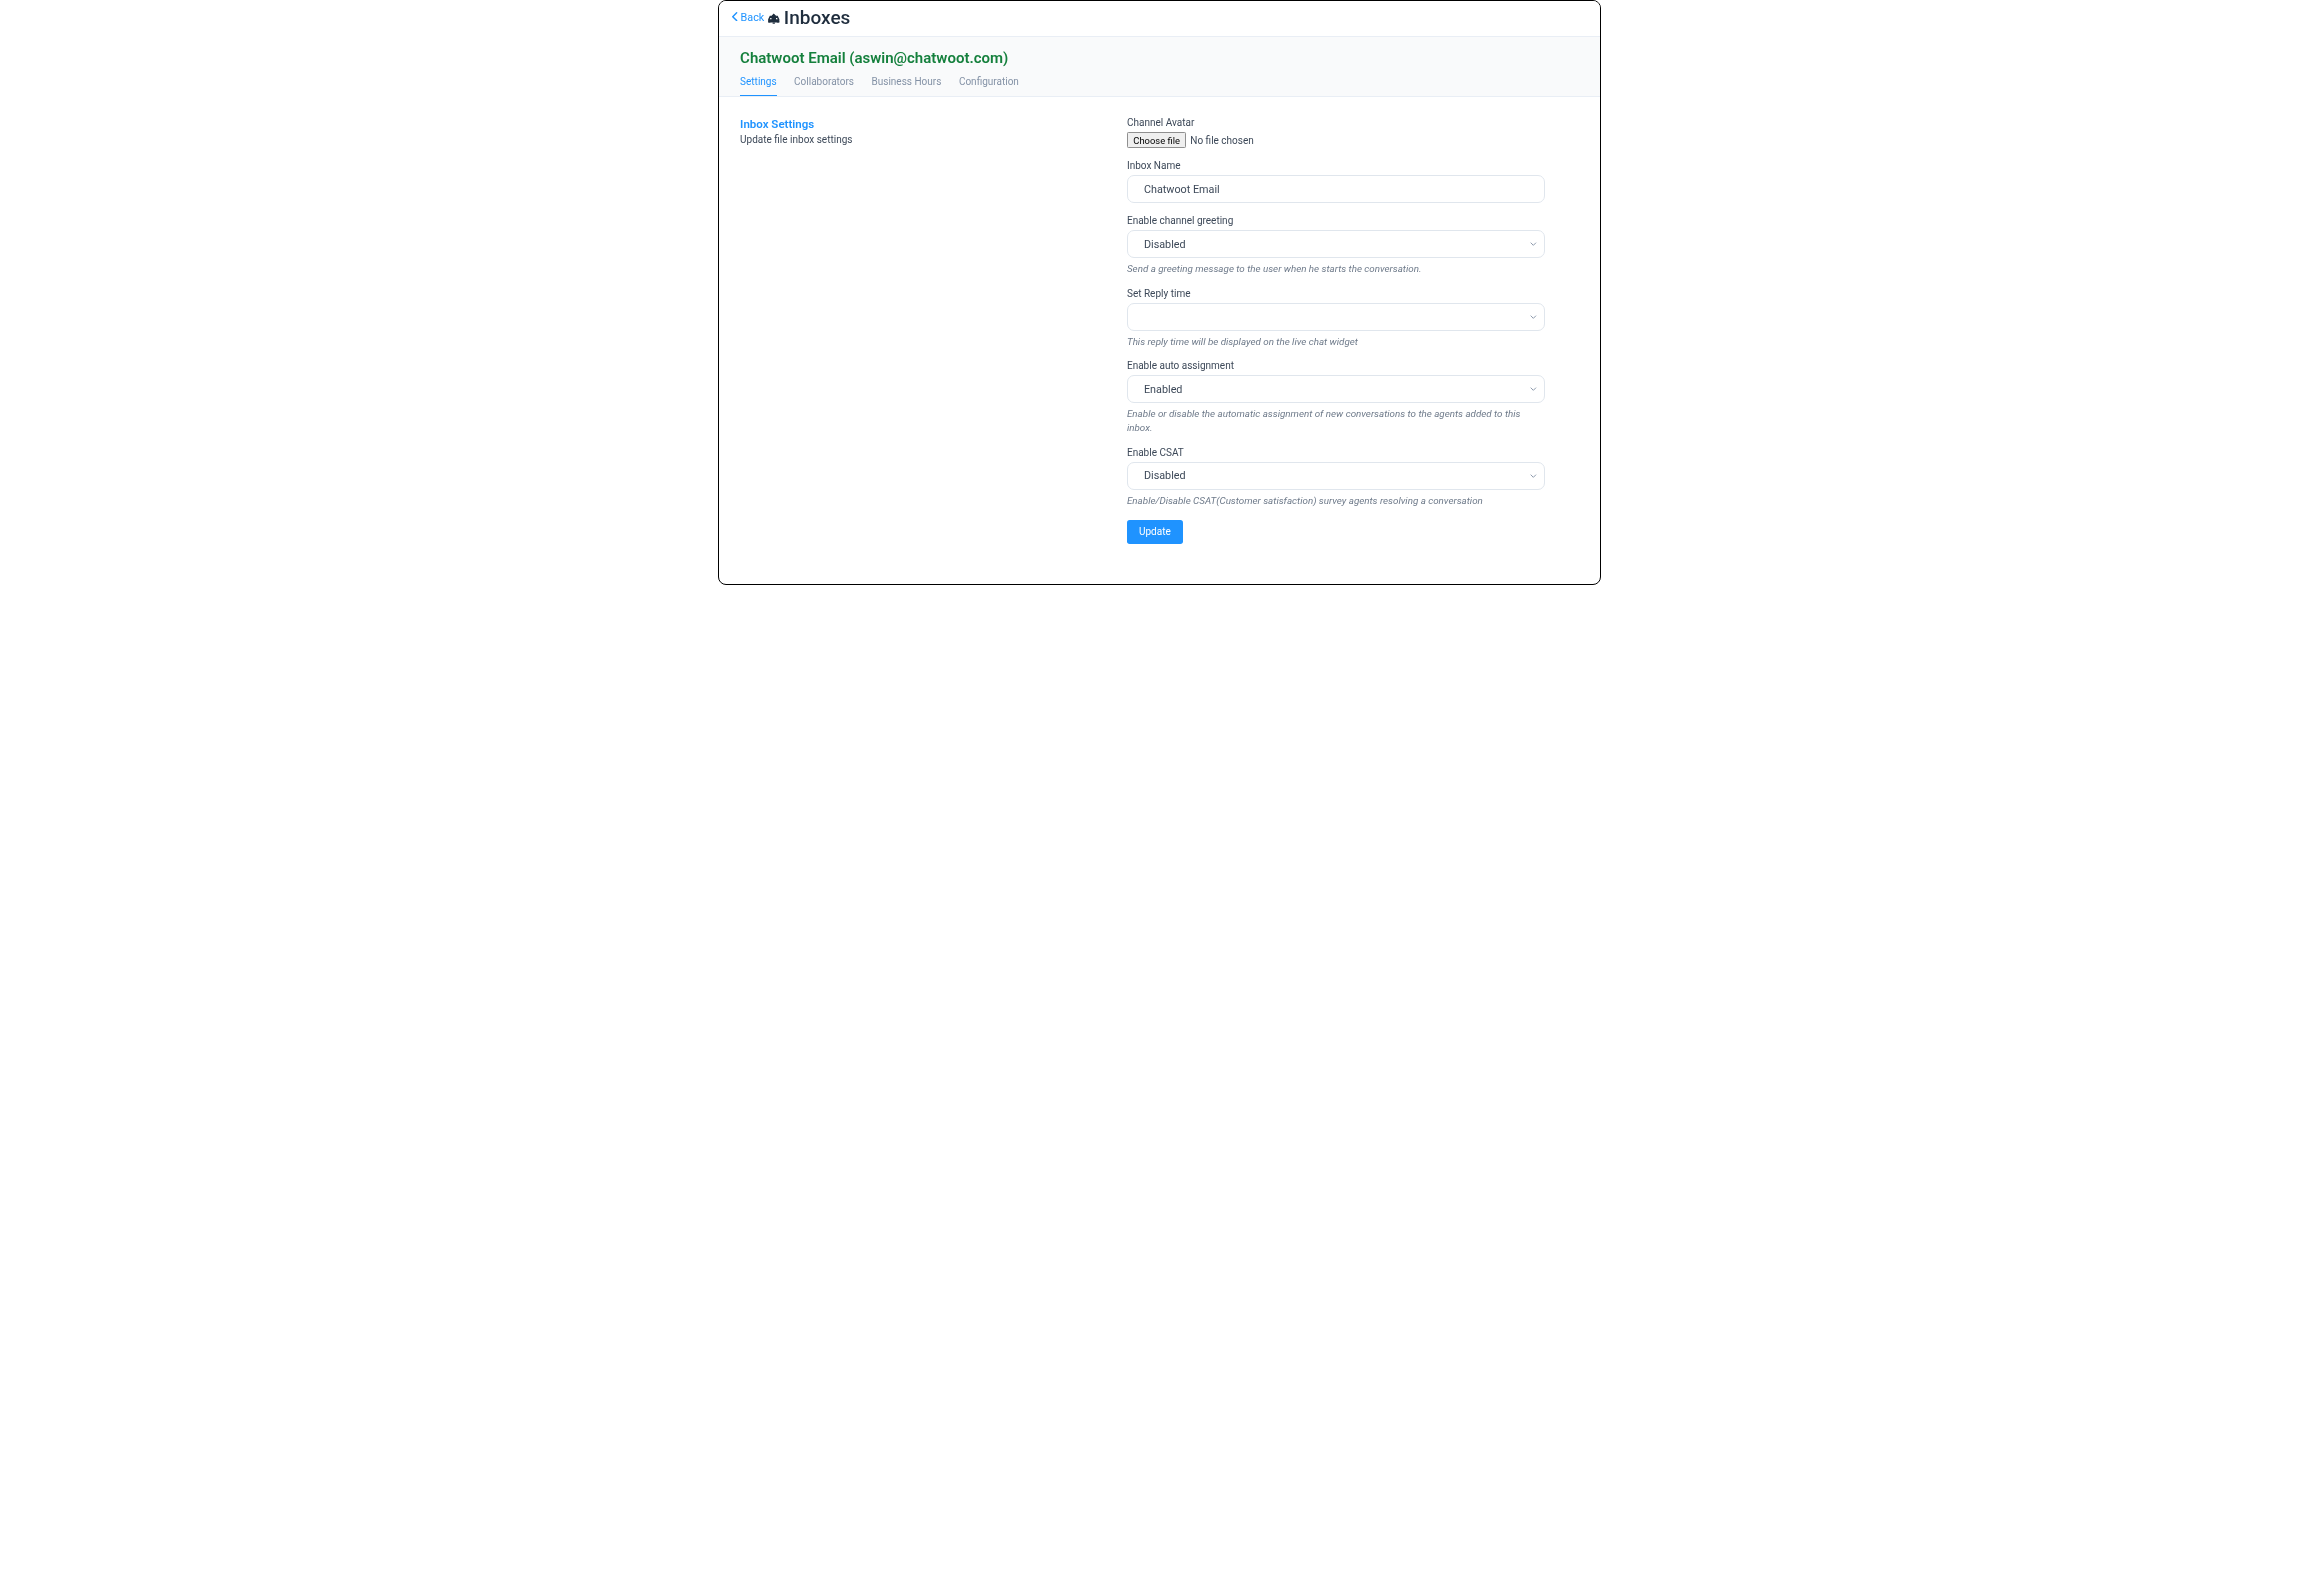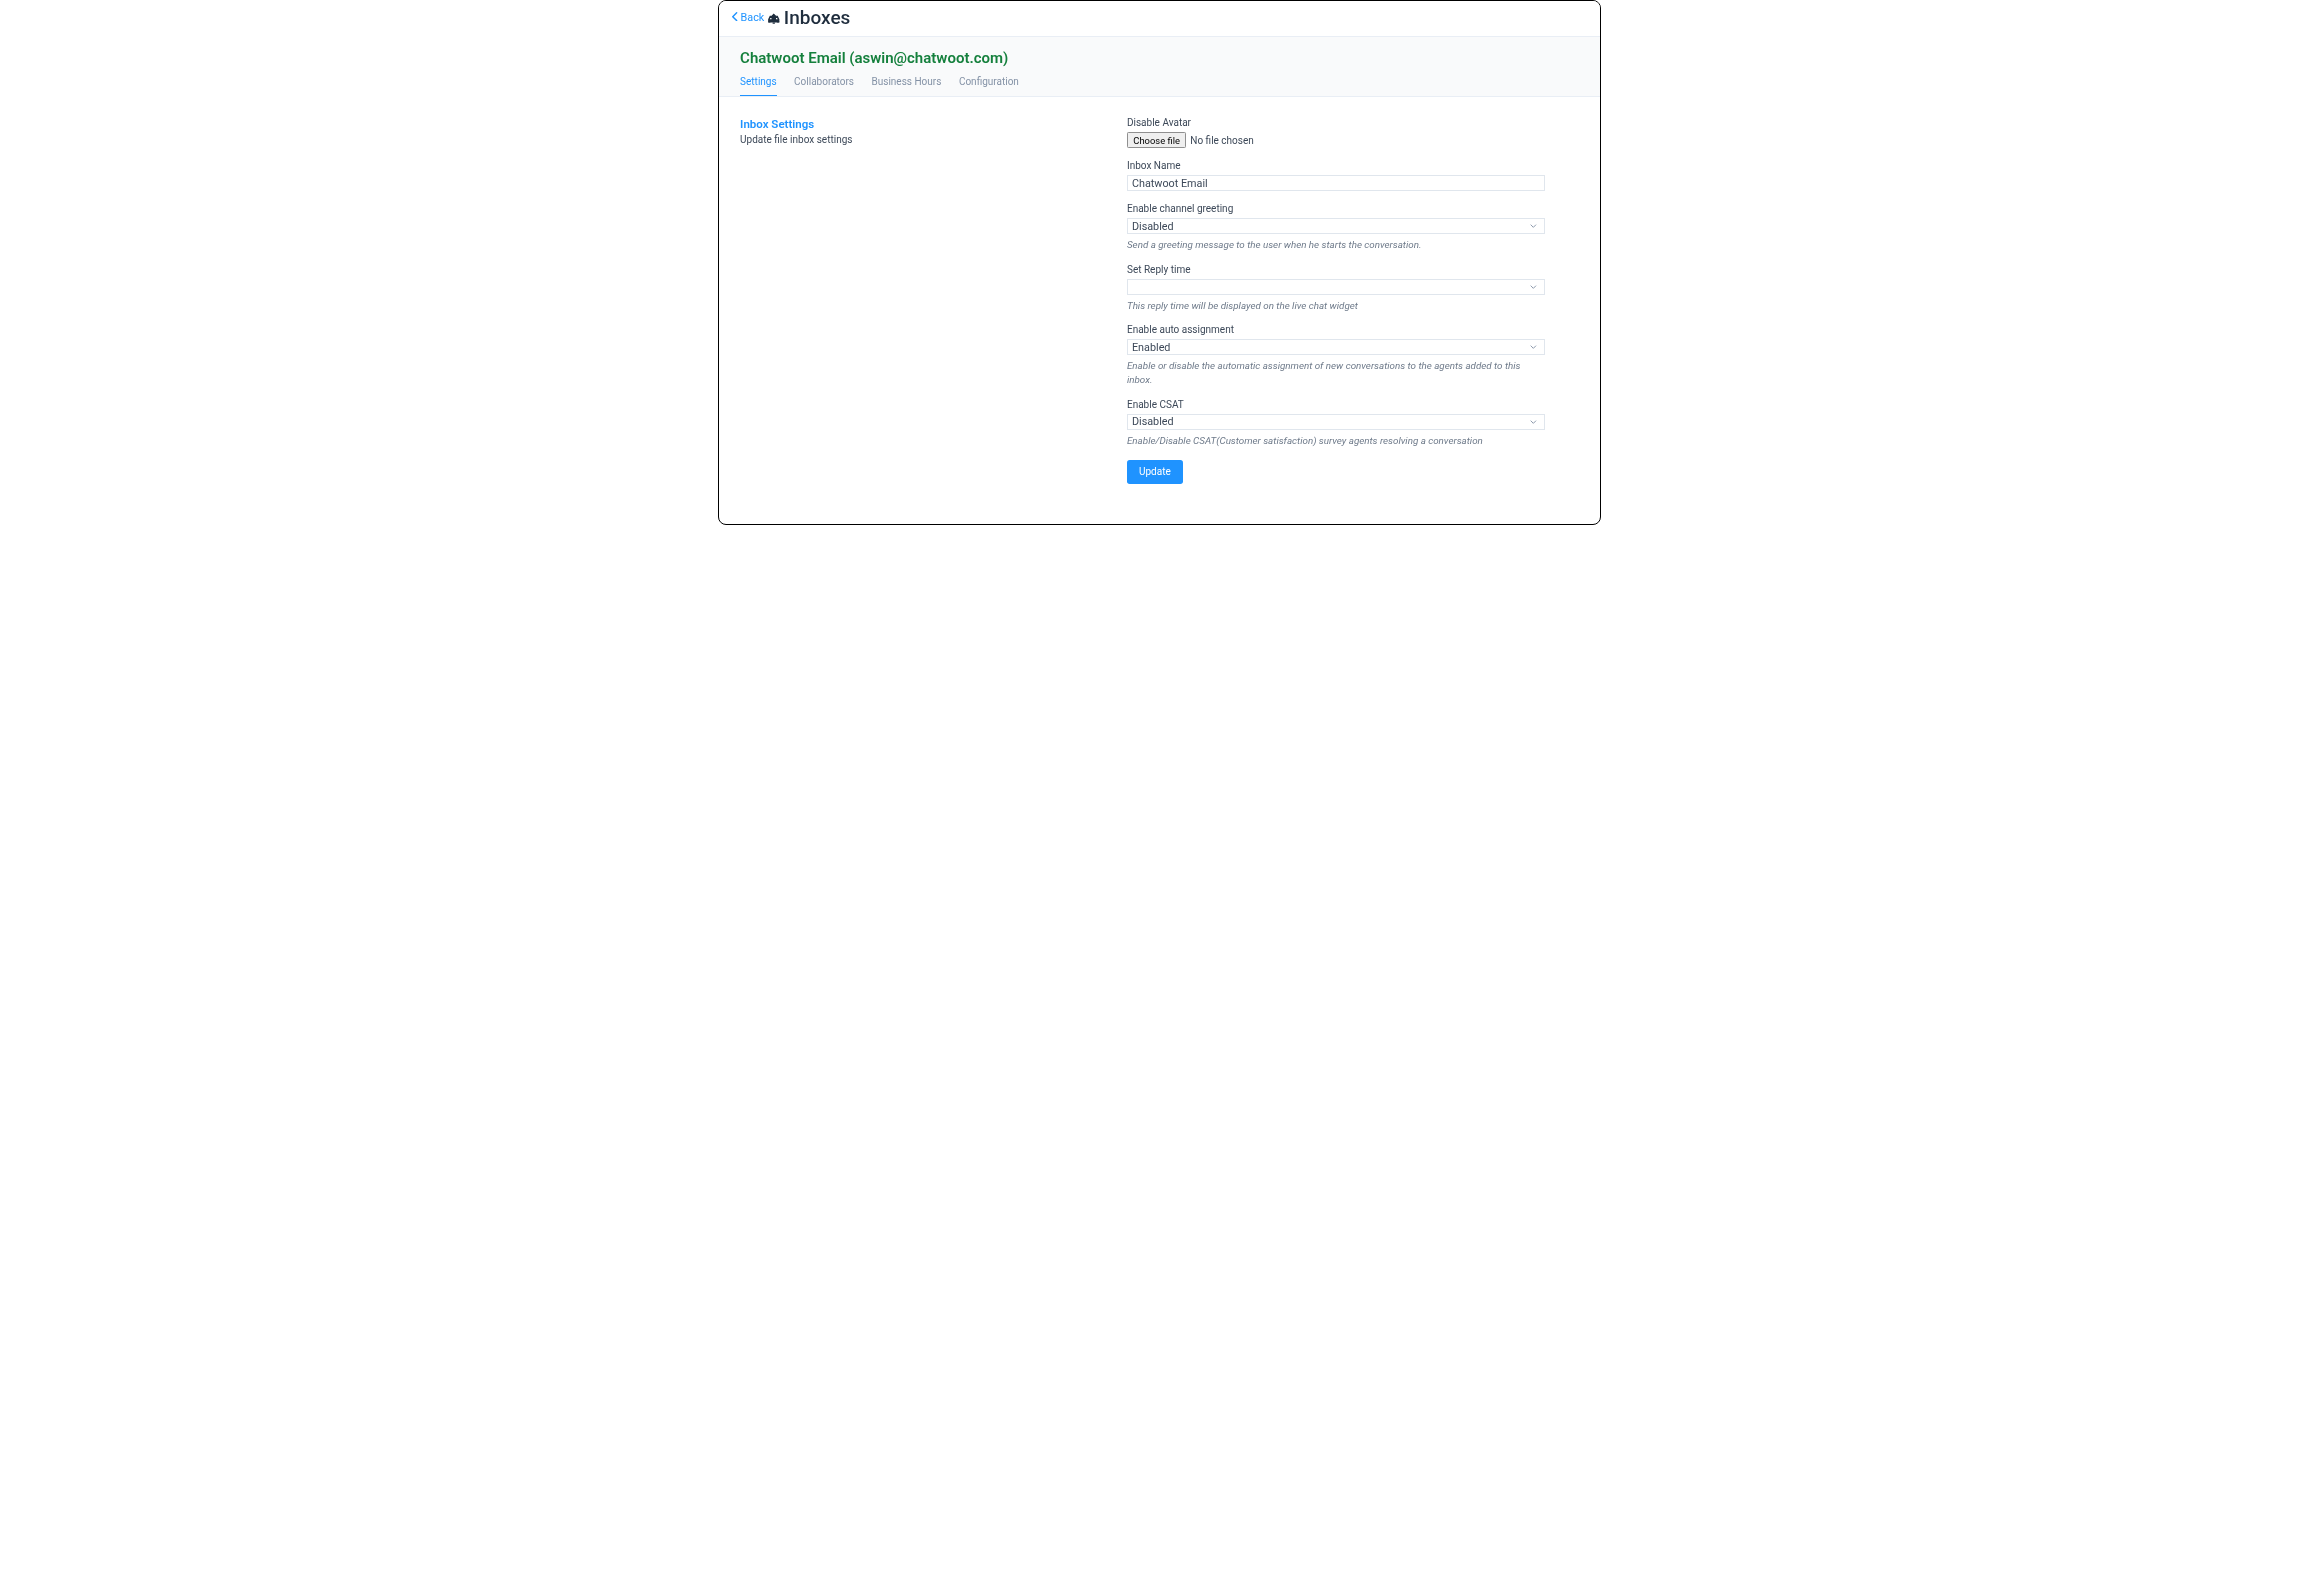--- a/index.html
+++ b/index.html
@@ -108,24 +108,24 @@
     border-radius: 1.3px;
     padding: 1.3px 5.4px;
     font-size: 9.4px;
     color: #000;
     cursor: pointer;
     font-family: inherit;
   }
   .file-status { font-size: 10px; color: #3c4858; }
   .text-input, .select {
     width: 100%;
-    height: 16px;
+    height: 28px;
     border: 0.7px solid #e0e6ed;
-    border-radius: 0;
-    padding: 0 4px;
+    border-radius: 7px;
+    padding: 0 16px;
     font-size: 10.8px;
     color: #3c4858;
     background: #fff;
     font-family: inherit;
   }
   .select-wrap { position: relative; }
   .select {
     appearance: none;
     -webkit-appearance: none;
     padding-right: 21.6px;
@@ -195,21 +195,21 @@
   <div class="content">
     <div class="sidebar-col">
       <h3>Inbox Settings</h3>
       <p>Update file inbox settings</p>
     </div>
 
     <div class="form-col">
 
       
       <div class="field">
-        <span class="label">Disable Avatar</span>
+        <span class="label">Channel Avatar</span>
         <div class="filebox">
           <button class="choose-btn">Choose file</button>
           <span class="file-status">No file chosen</span>
         </div>
       </div>
 
       
       <div class="field">
         <span class="label">Inbox Name</span>
         <input class="text-input" type="text" value="Chatwoot Email" style="">

